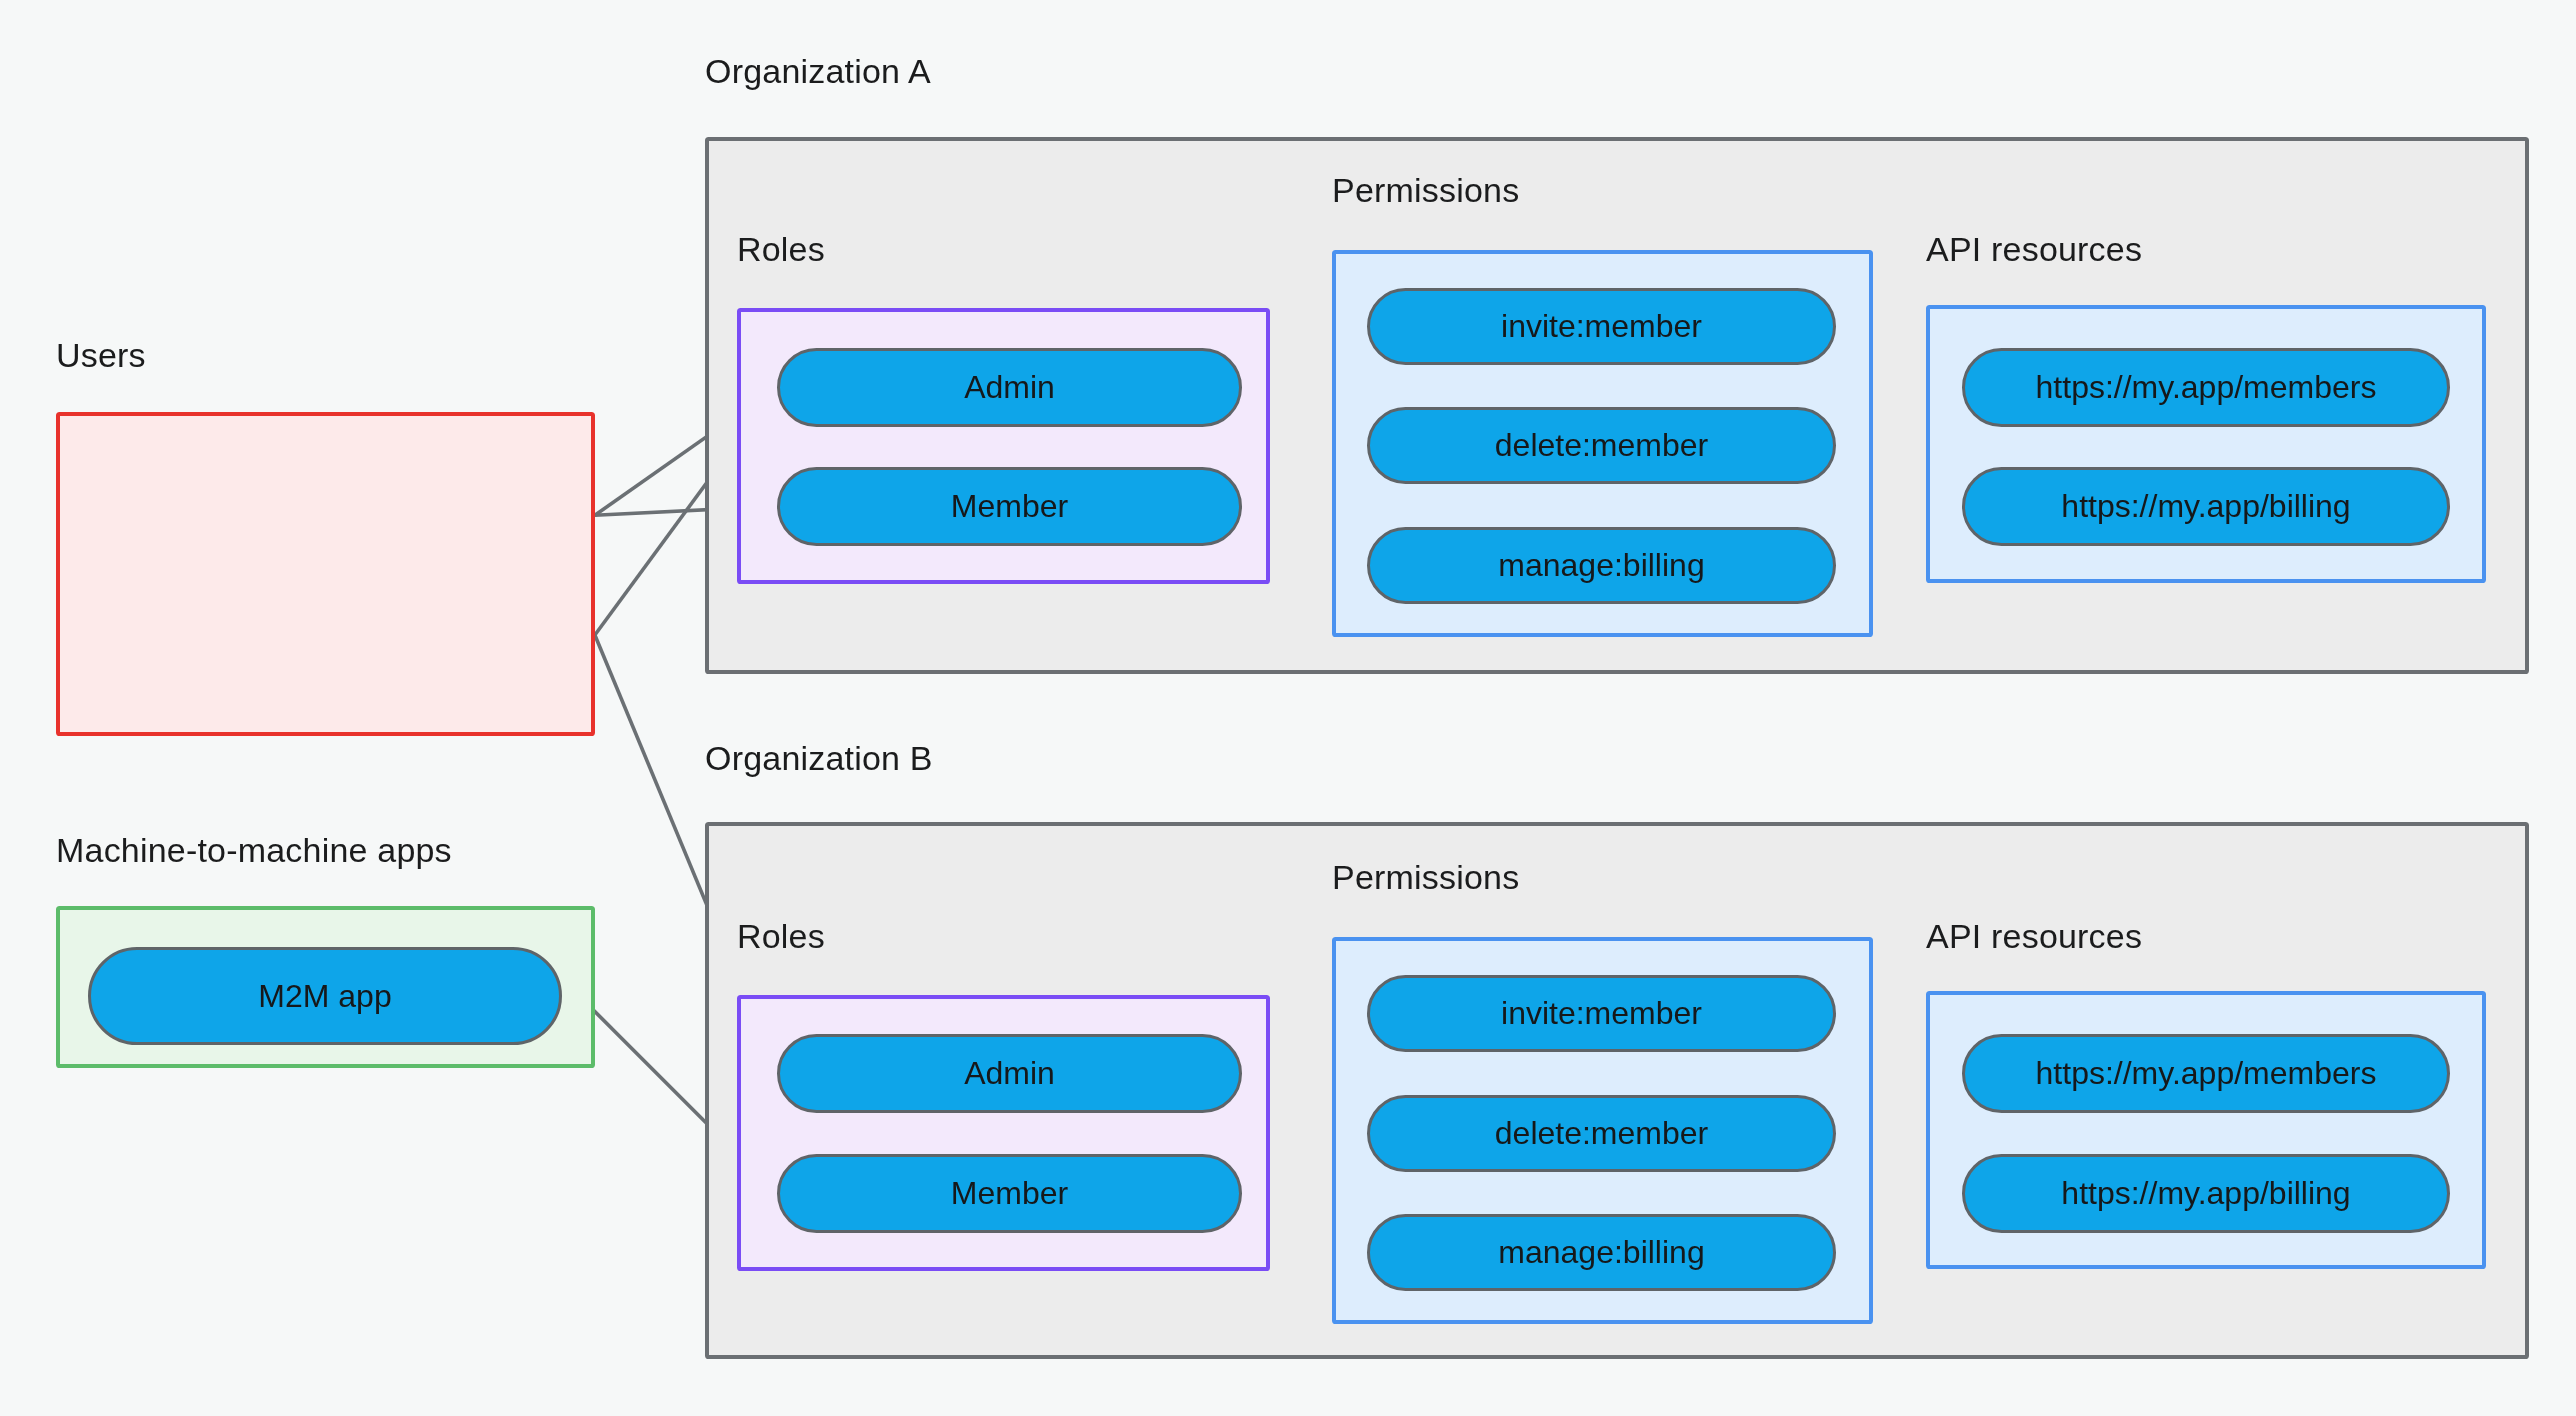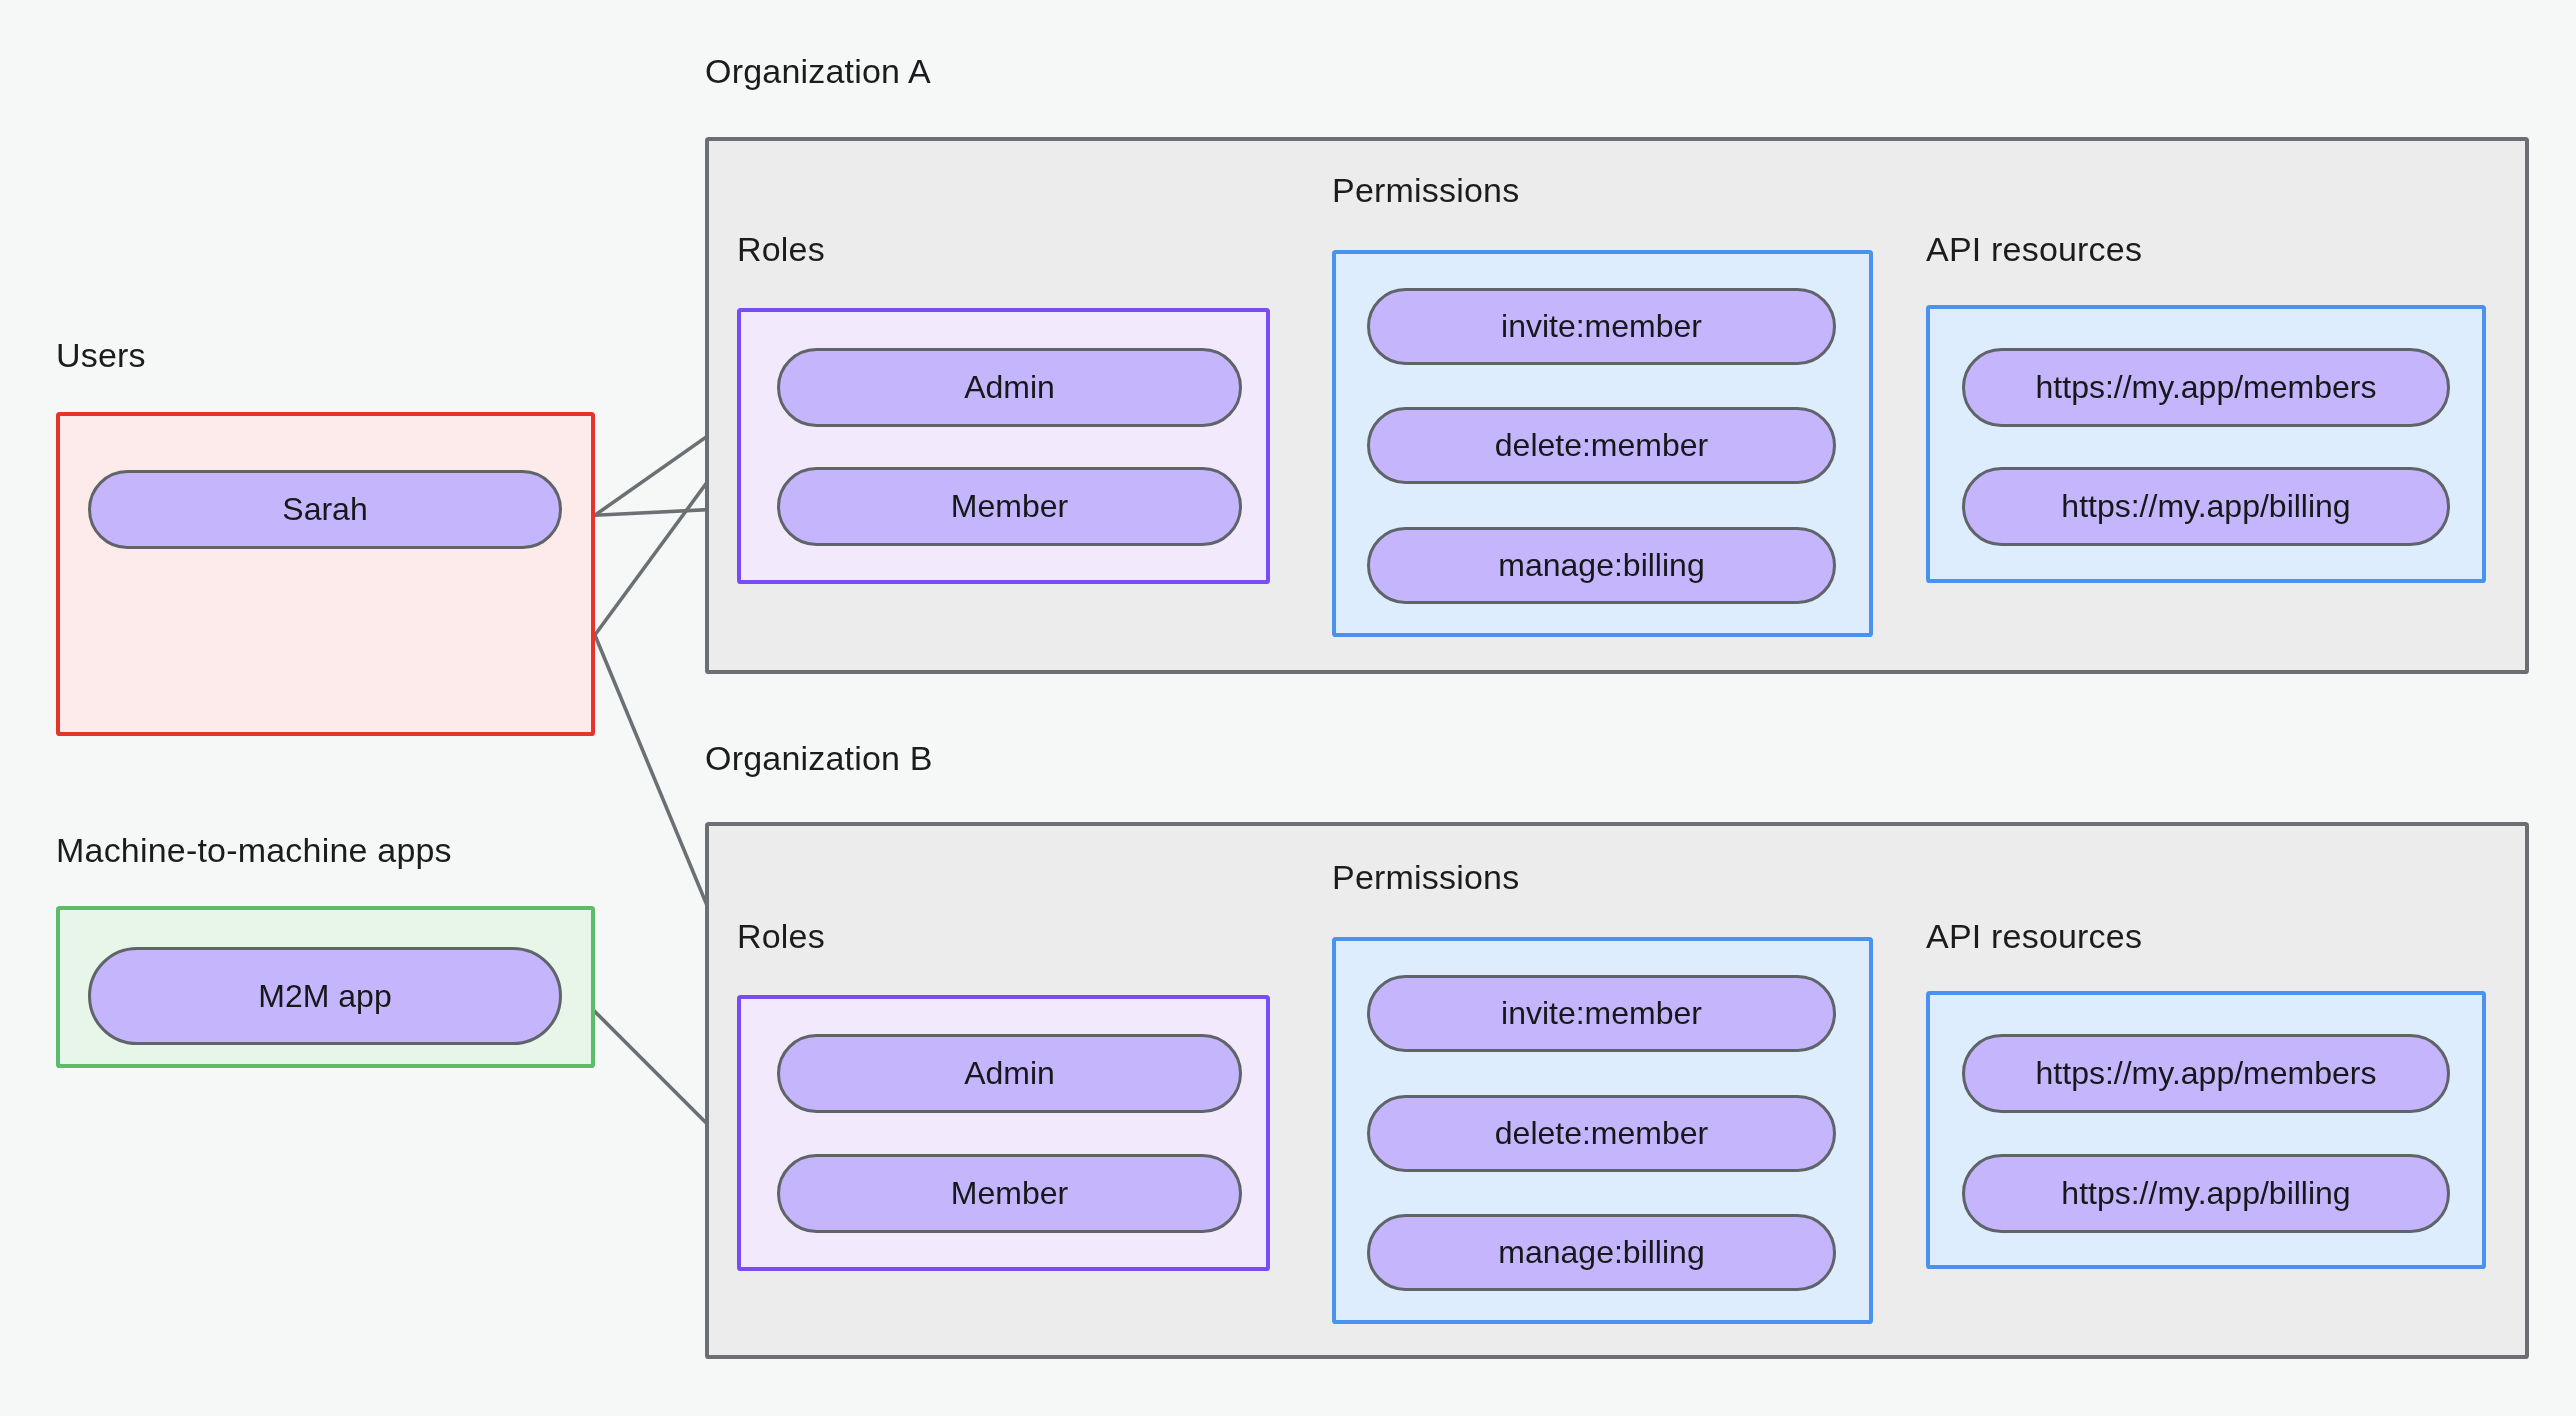--- a/index.html
+++ b/index.html
@@ -54,21 +54,21 @@
     border-radius: 3.6px;
   }
   .api-box {
     background: #ddedfd;
     border: 4.5px solid #4a92f0;
     border-radius: 3.6px;
   }
   .pill {
     position: absolute;
     box-sizing: border-box;
-    background: #c4b5fd;
+    background: #0ea5e9;
     border: 3.6px solid #5f6468;
     border-radius: 900px;
     display: flex;
     align-items: center;
     justify-content: center;
     font-size: 32px;
     color: #16181a;
     white-space: nowrap;
   }
   #wires {
@@ -131,23 +131,20 @@
     <circle class="dot" cx="862" cy="1325" r="12"></circle>
     <circle class="dot" cx="1517" cy="1125" r="12"></circle>
     <circle class="dot" cx="1517" cy="1258" r="12"></circle>
     <circle class="dot" cx="1517" cy="1390" r="12"></circle>
     <circle class="dot" cx="2177" cy="1192" r="12"></circle>
     <circle class="dot" cx="2177" cy="1325" r="12"></circle>
   </svg>
 
   <div class="group-label" style="left:56px; top:336px;">Users</div>
   <div class="container-box users-box" style="left:56px; top:412px; width:539px; height:324px;"></div>
-  <div class="pill" style="left:88px; top:470px; width:474px; height:79px;">
-    <span>Sarah</span>
-  </div>
 
   <div class="group-label" style="left:56px; top:831px;">Machine-to-machine apps</div>
   <div class="container-box m2m-box" style="left:56px; top:906px; width:539px; height:162px;"></div>
   <div class="pill" style="left:88px; top:947px; width:474px; height:98px;">
     <span>M2M app</span>
   </div>
 
   <div class="group-label" style="left:705px; top:52px;">Organization A</div>
   <div class="container-box org-box" style="left:705px; top:137px; width:1824px; height:537px;"></div>
 

